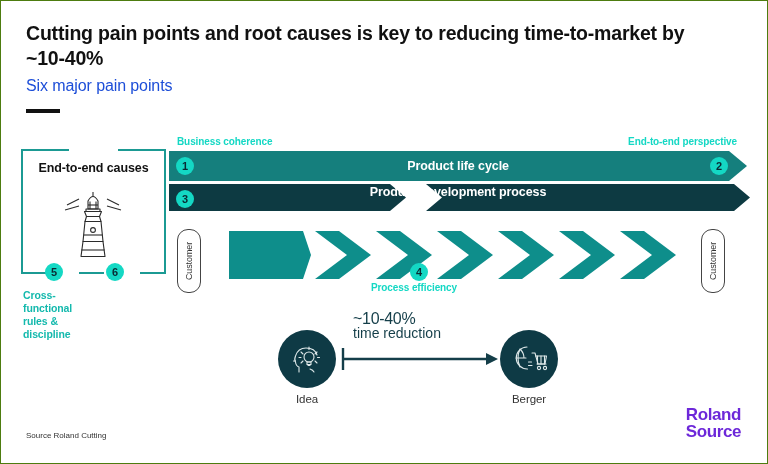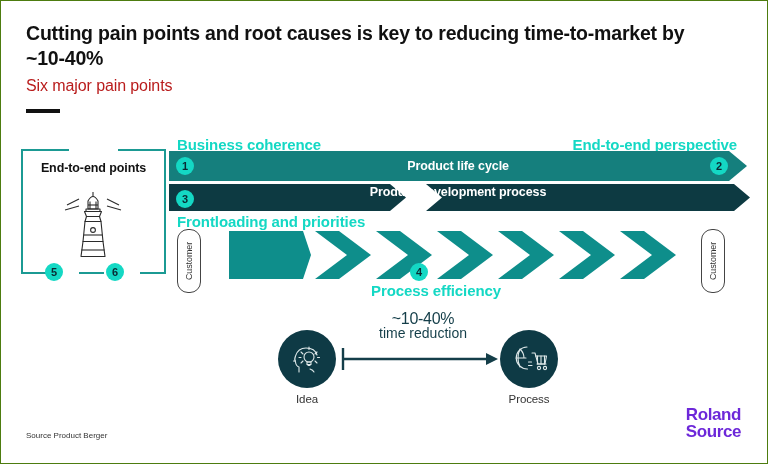--- a/index.html
+++ b/index.html
@@ -17,21 +17,21 @@
   }
 
   
   #title{
     position:absolute;left:25px;top:20px;width:660px;
     font-size:19.5px;font-weight:bold;line-height:25px;
     color:#111111;letter-spacing:-0.2px;
   }
   #subtitle{
     position:absolute;left:25px;top:76px;
-    font-size:16px;color:#b91c1c;font-weight:normal;letter-spacing:-0.1px;
+    font-size:16px;color:#1d4ed8;font-weight:normal;letter-spacing:-0.1px;
   }
   #rule{
     position:absolute;left:25px;top:108px;width:34px;height:4px;background:#111;
   }
 
   
   #bracket-wrap{position:absolute;left:20px;top:148px;width:145px;height:125px;}
   .br{position:absolute;background:#1b9a93;}
   .br-top-l{left:0;top:0;width:48px;height:2px;}
   .br-top-r{left:97px;top:0;width:48px;height:2px;}
@@ -59,21 +59,21 @@
 
   .pp-label{
     position:absolute;font-size:10.5px;font-weight:bold;color:#14b9ad;
     line-height:13px;letter-spacing:-0.1px;
   }
   #pp5{left:22px;top:288px;width:62px;}
   #pp6{left:100px;top:288px;width:84px;}
 
   
   .cap-label{
-    position:absolute;font-size:15px;font-weight:bold;color:#14d8c4;letter-spacing:-0.1px;
+    position:absolute;font-size:10px;font-weight:bold;color:#14d8c4;letter-spacing:-0.1px;
   }
   #cap-bc{left:176px;top:135px;}
   #cap-e2e{right:30px;top:135px;}
   #cap-fl{left:176px;top:212px;}
   #cap-pe{left:370px;top:281px;}
 
   #bar1{
     position:absolute;left:168px;top:150px;width:578px;height:30px;
     background:#157f7d;
     clip-path:polygon(0 0, calc(100% - 18px) 0, 100% 50%, calc(100% - 18px) 100%, 0 100%);
@@ -133,21 +133,21 @@
   #node-market{left:499px;top:329px;}
   .node-label{
     position:absolute;width:100px;text-align:center;
     font-size:11.5px;color:#333;letter-spacing:-0.1px;
   }
   #lbl-idea{left:256px;top:392px;}
   #lbl-market{left:478px;top:392px;}
 
   #flow-arrow{position:absolute;left:340px;top:345px;width:160px;height:26px;}
   #flow-text{
-    position:absolute;left:352px;top:310px;width:140px;text-align:center;
+    position:absolute;left:352px;top:310px;width:140px;text-align:left;
     color:#143e49;line-height:15px;
   }
   #flow-pct{font-size:16px;letter-spacing:-0.3px;display:block;}
   #flow-sub{font-size:14px;display:block;}
 
   
   #source{position:absolute;left:25px;top:430px;font-size:8px;color:#333;}
   #logo{
     position:absolute;right:26px;top:405px;text-align:right;
     font-size:17px;font-weight:bold;color:#6d28d9;line-height:17px;letter-spacing:-0.4px;
@@ -164,21 +164,21 @@
 
   <div id="bracket-wrap">
     <div class="br br-top-l"></div>
     <div class="br br-top-r"></div>
     <div class="br br-left"></div>
     <div class="br br-right"></div>
     <div class="br br-bot-l"></div>
     <div class="br br-bot-m"></div>
     <div class="br br-bot-r"></div>
   </div>
-  <div id="e2e-label">End-to-end points</div>
+  <div id="e2e-label">End-to-end causes</div>
 
   <svg id="lighthouse" viewBox="0 0 60 78">
     <g fill="none" stroke="#2b2b2b" stroke-width="1.1" stroke-linejoin="round">
       <path d="M25 18 q5 -9 10 0 v8 h-10 z"></path>
       <line x1="30" y1="9" x2="30" y2="13"></line>
       <rect x="23" y="26" width="14" height="2.5"></rect>
       <path d="M21.5 28.5 h17 l-2 5 h-13 z"></path>
       <line x1="27" y1="18.5" x2="27" y2="26"></line>
       <line x1="33" y1="18.5" x2="33" y2="26"></line>
       <line x1="25" y1="22" x2="35" y2="22"></line>
@@ -190,24 +190,24 @@
       <circle cx="30" cy="47" r="2.4"></circle>
       <line x1="16" y1="16" x2="4" y2="22"></line>
       <line x1="16" y1="23" x2="2" y2="27"></line>
       <line x1="44" y1="16" x2="56" y2="22"></line>
       <line x1="44" y1="23" x2="58" y2="27"></line>
     </g>
   </svg>
 
   <div class="badge" id="badge5">5</div>
   <div class="badge" id="badge6">6</div>
+  <div class="pp-label" id="pp5">Cross-functional rules &amp; discipline</div>
 
   <div class="cap-label" id="cap-bc">Business coherence</div>
   <div class="cap-label" id="cap-e2e">End-to-end perspective</div>
-  <div class="cap-label" id="cap-fl">Frontloading and priorities</div>
   <div class="cap-label" id="cap-pe">Process efficiency</div>
 
   <div id="bar1">
     <div class="bartext">Product life cycle</div>
   </div>
   <div class="badge" id="badge1">1</div>
   <div class="badge" id="badge2">2</div>
 
   <div id="bar2">
     <div class="seg" id="seg-a"></div>
@@ -256,33 +256,33 @@
         <path d="M17.5 20 h3 M17.5 23.5 h3.5"></path>
         <path d="M21 11 h3 l3 11 h8"></path>
         <path d="M24.5 14 h11 l-1.5 8 h-8"></path>
         <path d="M26.5 14 v8 M30 14 v8 M33.5 14 v8"></path>
         <circle cx="28" cy="26" r="1.6"></circle>
         <circle cx="34" cy="26" r="1.6"></circle>
       </g>
     </svg>
   </div>
   <div class="node-label" id="lbl-idea">Idea</div>
-  <div class="node-label" id="lbl-market">Process</div>
+  <div class="node-label" id="lbl-market">Berger</div>
 
   <div id="flow-text">
     <span id="flow-pct">~10-40%</span>
     <span id="flow-sub">time reduction</span>
   </div>
   <svg id="flow-arrow" viewBox="0 0 160 26">
     <g stroke="#143e49" stroke-width="2.4" fill="none">
       <line x1="2" y1="2" x2="2" y2="24"></line>
       <line x1="2" y1="13" x2="150" y2="13"></line>
       <path d="M145 7 L157 13 L145 19 Z" fill="#143e49" stroke="none"></path>
     </g>
   </svg>
 
-  <div id="source">Source Product Berger</div>
+  <div id="source">Source Roland Cutting</div>
   <div id="logo">
     <div>Roland</div>
     <div>Source</div>
   </div>
 
 </div>
 
 </body></html>

